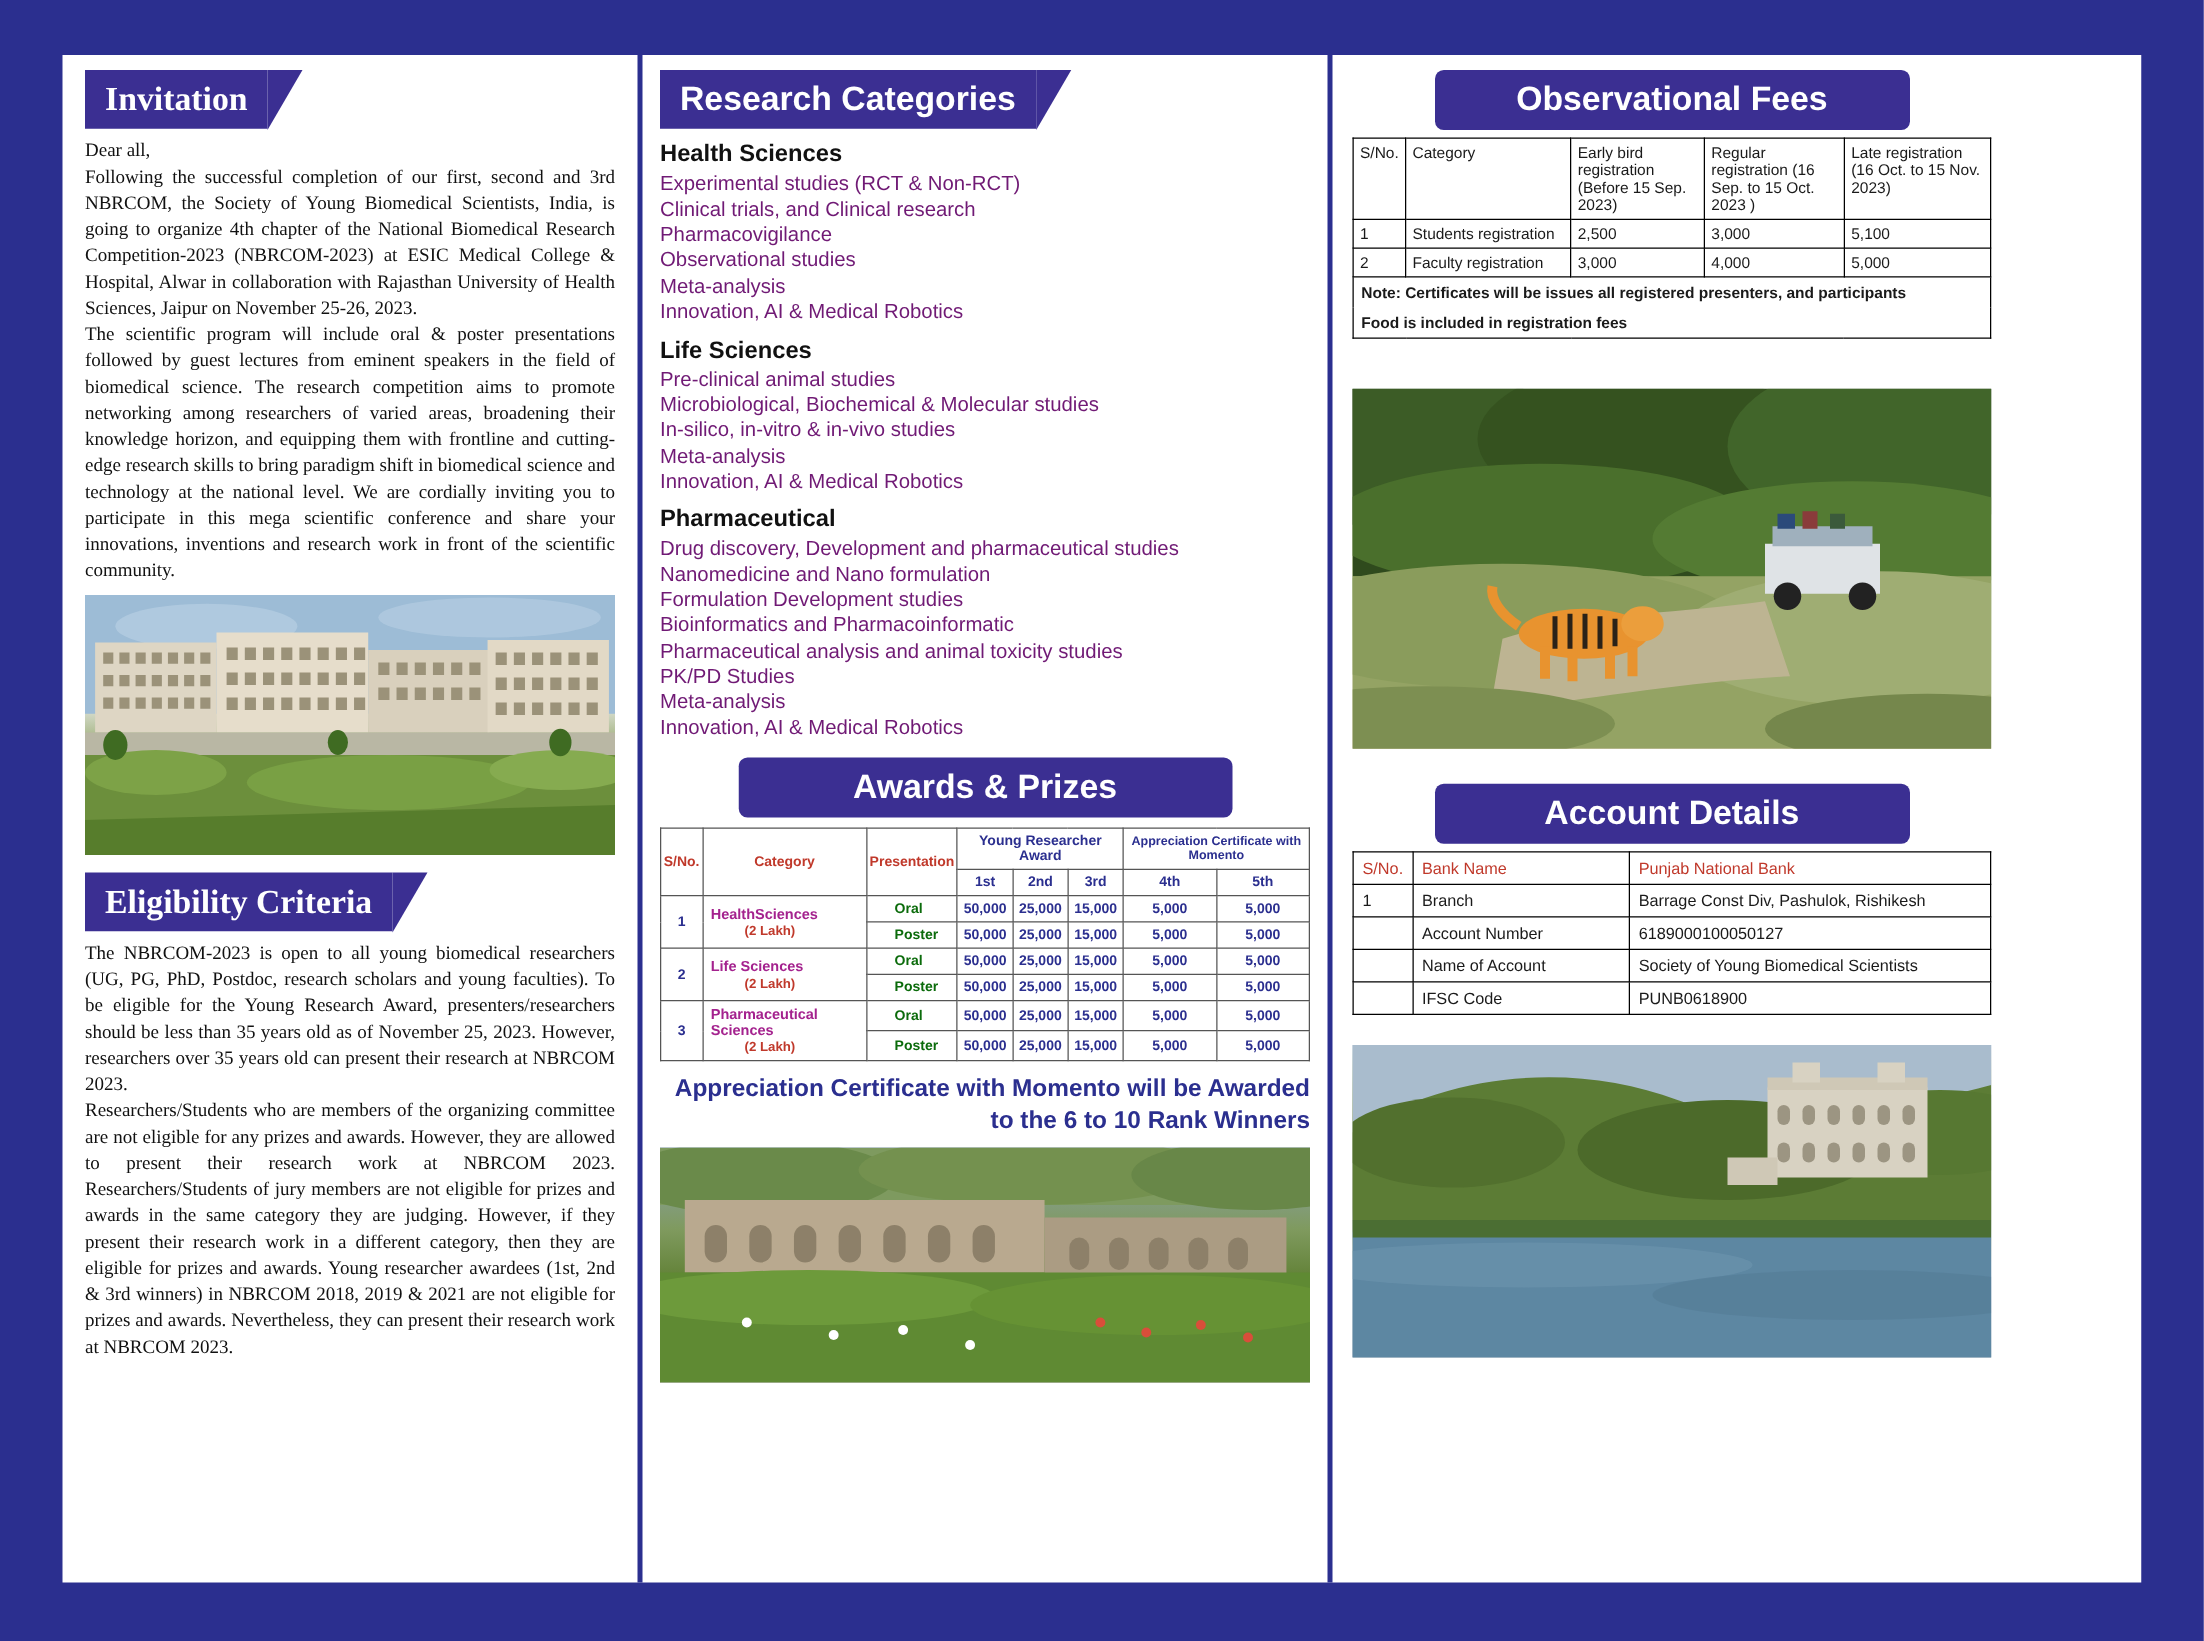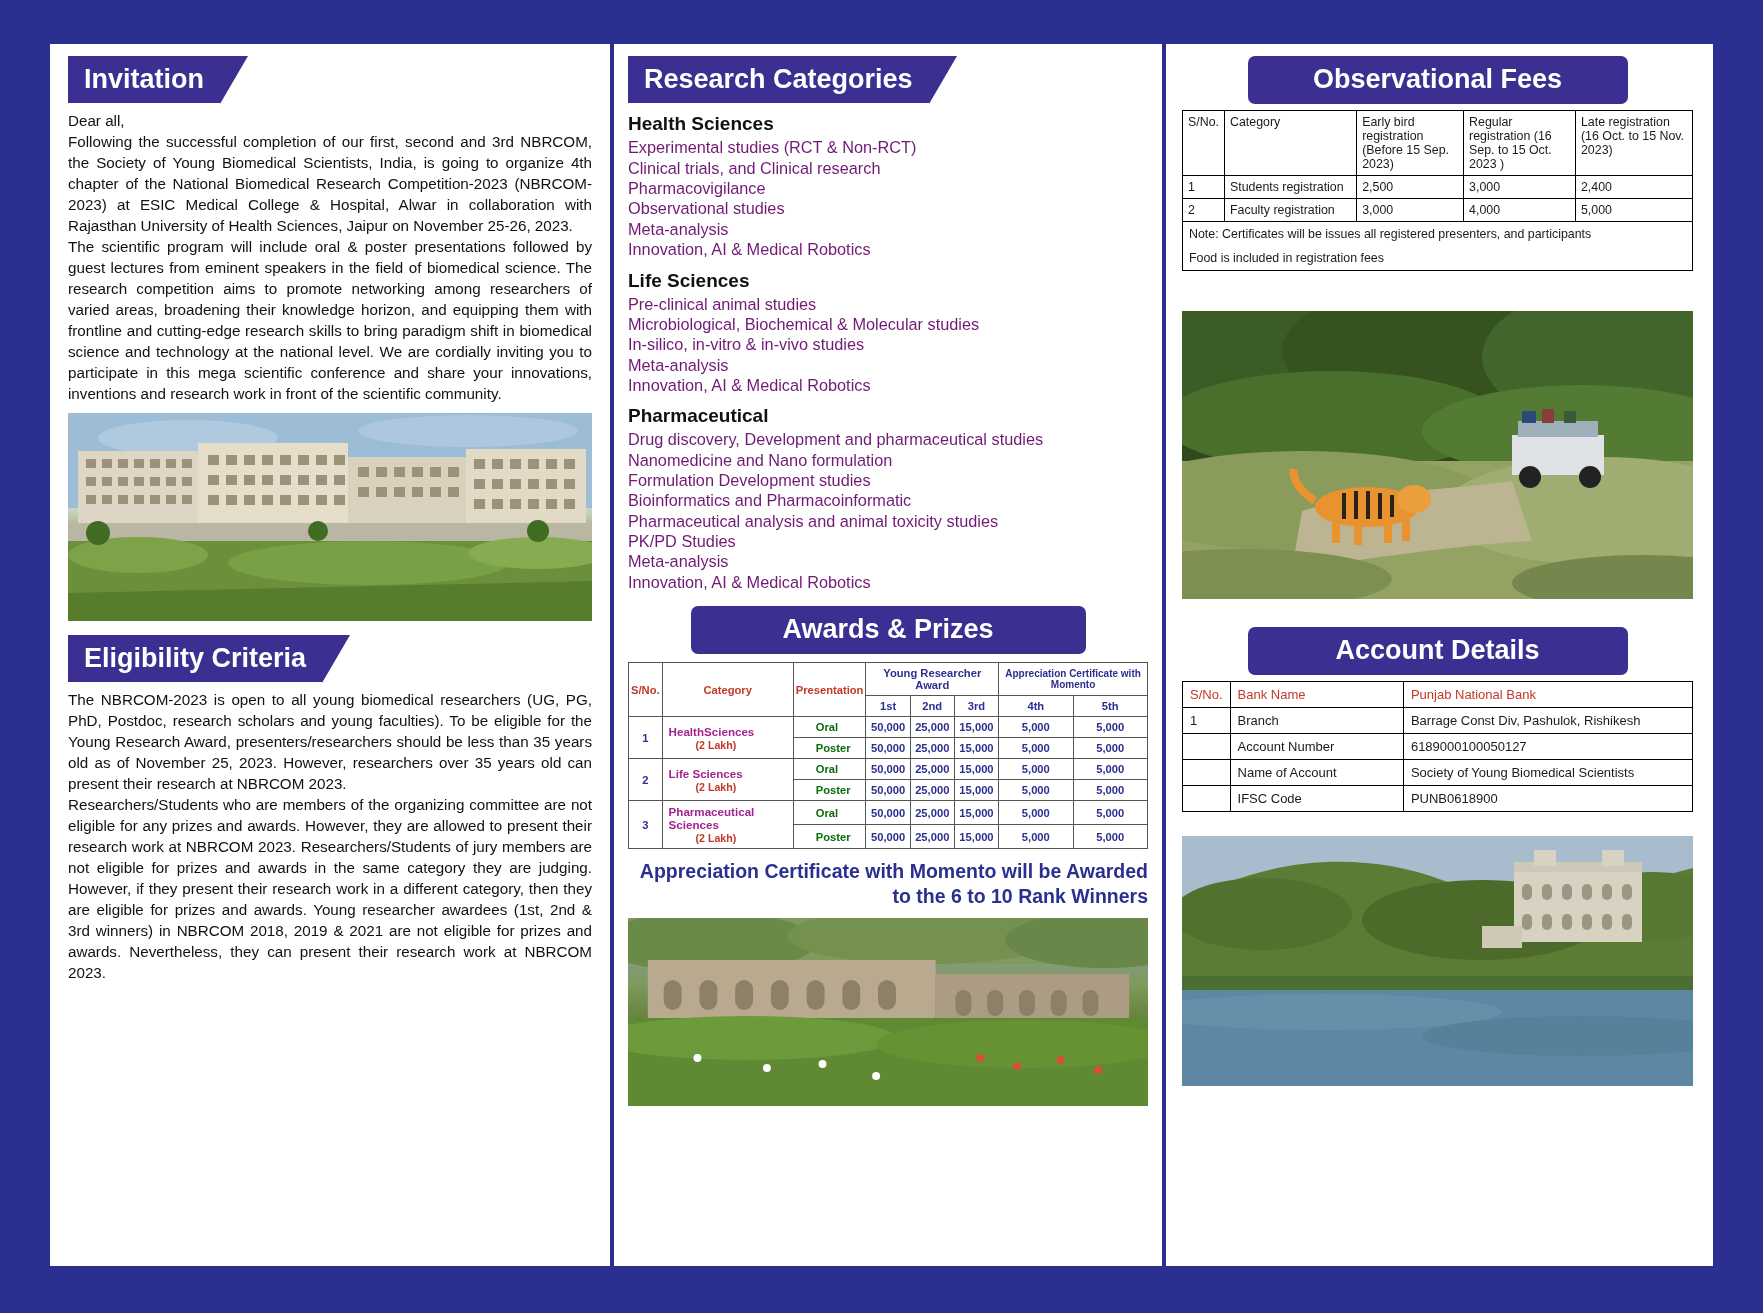--- a/index.html
+++ b/index.html
@@ -17,21 +17,21 @@
     left: 50px; top: 44px;
     width: 1663px; height: 1222px;
     background: #ffffff;
     display: flex;
     gap: 0px;
   }
   .col {
     position: relative;
     height: 100%;
   }
-  .col-left { width: 560px; padding: 12px 18px 0 18px; }
+  .col-left { width: 460px; padding: 12px 18px 0 18px; font-family: Liberation Serif, serif; }
   .col-mid  { width: 556px; padding: 12px 14px 0 14px; border-left: 4px solid #2b2f8f; border-right: 4px solid #2b2f8f; }
   .col-right{ width: 543px; padding: 12px 16px 0 16px; }
 
   
   .ribbon {
     position: relative;
     display: block;
     background: #3b2f92;
     color: #ffffff;
     font-size: 27px;
@@ -85,21 +85,21 @@
   
   table { border-collapse: collapse; width: 100%; }
   .fees-table { font-size: 12.4px; margin-top: 6px; }
   .fees-table th, .fees-table td {
     border: 1px solid #000;
     padding: 4px 5px;
     text-align: left;
     vertical-align: top;
     font-weight: normal;
   }
-  .fees-note td { border: 1px solid #000; padding: 5px 6px; font-size: 12.4px; }
+  .fees-note td { border: 1px solid #000; padding: 5px 6px; font-size: 12.4px; font-weight: bold; }
 
   .acct-table { font-size: 13px; margin-top: 6px; }
   .acct-table td, .acct-table th {
     border: 1px solid #000;
     padding: 5px 7px;
     text-align: left;
     font-weight: normal;
     vertical-align: middle;
   }
   .acct-head { color: #c0392b; font-weight: bold; }
@@ -457,21 +457,21 @@
         <th style="width:26%">Category</th>
         <th style="width:21%">Early bird registration (Before 15 Sep. 2023)</th>
         <th style="width:22%">Regular registration (16 Sep. to 15 Oct. 2023 )</th>
         <th style="width:23%">Late registration (16 Oct. to 15 Nov. 2023)</th>
       </tr>
       <tr>
         <td>1</td>
         <td>Students registration</td>
         <td>2,500</td>
         <td>3,000</td>
-        <td>2,400</td>
+        <td>5,100</td>
       </tr>
       <tr>
         <td>2</td>
         <td>Faculty registration</td>
         <td>3,000</td>
         <td>4,000</td>
         <td>5,000</td>
       </tr>
       <tr class="fees-note">
         <td colspan="5" style="border-bottom:none">Note: Certificates will be issues all registered presenters, and participants</td>

